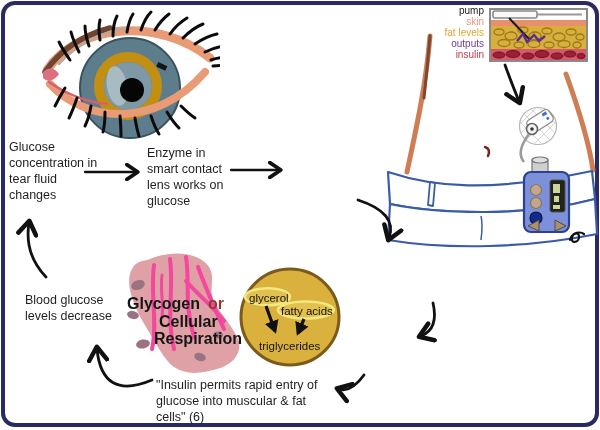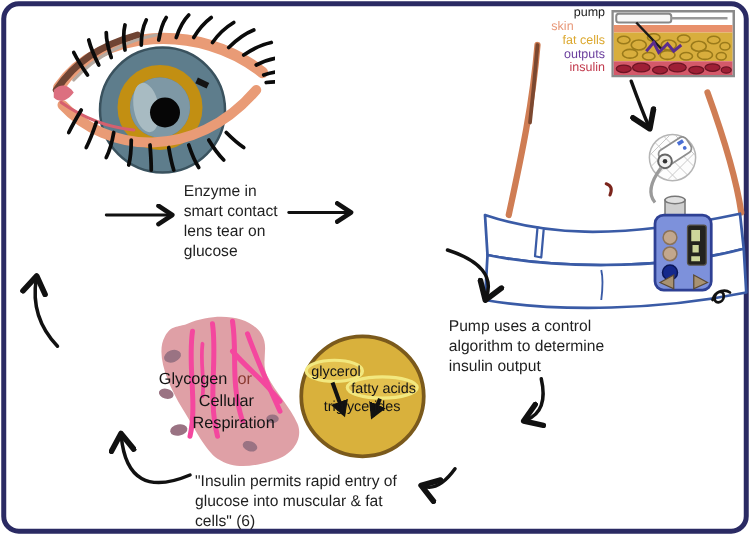--- a/index.html
+++ b/index.html
@@ -2,21 +2,21 @@
 <html><head>
 <meta charset="utf-8">
 <style>
   html,body{margin:0;padding:0;background:#fff;}
   #stage{position:relative;width:600px;height:430px;background:#fff;overflow:hidden;
          font-family:"Liberation Sans","DejaVu Sans",sans-serif;}
   .frame{position:absolute;left:1px;top:1px;width:590px;height:418px;
          border:4px solid #2a2a63;border-radius:14px;}
   .abs{position:absolute;}
   .txt{position:absolute;font-size:12.5px;line-height:16px;color:#1f1f1f;z-index:6;}
-  .tissue-line{position:absolute;font-size:13px;color:#141414;z-index:6;white-space:nowrap;}
+  .tissue-line{position:absolute;font-size:16px;color:#141414;z-index:6;white-space:nowrap;font-weight:bold;}
   .circle-label{position:absolute;font-size:11.5px;color:#141414;z-index:6;white-space:nowrap;}
   .legend-labels{position:absolute;left:416px;top:6px;width:68px;text-align:right;
                  font-size:10px;line-height:10.9px;z-index:6;}
   .legend-labels span{display:block;}
   svg{display:block;}
 </style>
 </head>
 <body>
 
 <div id="stage">
@@ -64,22 +64,22 @@
         <path d="M95,114 Q96,126 96,134"></path>
         <path d="M110,116 Q112,128 114,134"></path>
       <path d="M126,114 Q130,126 134,132"></path>
         <path d="M142,110 Q148,120 154,126"></path>
         <path d="M156,104 Q164,112 170,116"></path>
     </g>
   </svg>
 
   <div class="legend-labels">
     <span style="color: rgb(27, 27, 27);">pump</span>
-    <span style="color: rgb(232, 153, 122); text-align: center;">skin</span>
-    <span style="color: rgb(220, 168, 46);">fat cells</span>
+    <span style="color: rgb(232, 153, 122);">skin</span>
+    <span style="color: rgb(220, 168, 46);">fat levels</span>
     <span style="color: rgb(106, 62, 157);">outputs</span>
     <span style="color: rgb(194, 59, 78);">insulin</span>
   </div>
 
   <svg class="abs" style="left:489px;top:8px;z-index:4" width="99" height="54" viewBox="0 0 99 54">
     <rect x="1" y="1" width="97" height="52" fill="#ffffff" stroke="#8a8a8a" stroke-width="2"></rect>
     <rect x="2" y="12" width="95" height="6" fill="#e8906b"></rect>
     <rect x="2" y="18" width="95" height="23" fill="#d8ae3d"></rect>
     <g fill="none" stroke="#9a7a1a" stroke-width="1.3">
       <ellipse cx="10" cy="24" rx="5" ry="3"></ellipse>
@@ -199,36 +199,37 @@
       </marker>
     </defs>
     <ellipse cx="51" cy="50" rx="49" ry="48" fill="#d9b13c" stroke="#7b5a1c" stroke-width="3"></ellipse>
     <ellipse cx="28.5" cy="29.7" rx="22.5" ry="8.5" fill="#e3c14f" stroke="#f2e87f" stroke-width="2.5"></ellipse>
     <ellipse cx="66.8" cy="43" rx="28" ry="8.5" fill="#e3c14f" stroke="#f2e87f" stroke-width="2.5"></ellipse>
     <path d="M27,39 L36,64" fill="none" stroke="#111" stroke-width="3.2" marker-end="url(#ahf)"></path>
     <path d="M65,52 L59,66" fill="none" stroke="#111" stroke-width="3.2" marker-end="url(#ahf)"></path>
   </svg>
   <div class="circle-label" style="left:249px;top:292px">glycerol</div>
   <div class="circle-label" style="left:281px;top:305px">fatty acids</div>
-  <div class="circle-label" style="left:259px;top:320px">triglycerides</div>
+  <div class="circle-label" style="left:259px;top:340px">triglycerides</div>
 
   <svg class="abs" style="left:0;top:0;z-index:5;pointer-events:none" width="600" height="430" viewBox="0 0 600 430">
     <defs>
       <marker id="ah" viewBox="0 0 10 10" refX="6" refY="5" markerWidth="8" markerHeight="8" orient="auto">
         <path d="M1,1 L7,5 L1,9" fill="none" stroke="#111" stroke-width="2" stroke-linecap="round" stroke-linejoin="round"></path>
       </marker>
     </defs>
     <g fill="none" stroke="#111" stroke-linecap="round">
       <path d="M85,172 L136,172" stroke-width="2.3" marker-end="url(#ah)"></path>
       <path d="M231,170 L279,170" stroke-width="2.3" marker-end="url(#ah)"></path>
       <path d="M358,200 Q398,213 389,238" stroke-width="2.8" marker-end="url(#ah)"></path>
       <path d="M433,303 Q439,329 421,336" stroke-width="2.8" marker-end="url(#ah)"></path>
       <path d="M364,375 Q351,393 339,389" stroke-width="2.8" marker-end="url(#ah)"></path>
       <path d="M152,380 Q102,401 97,349" stroke-width="2.8" marker-end="url(#ah)"></path>
       <path d="M46,277 Q24,254 29,223" stroke-width="2.8" marker-end="url(#ah)"></path>
       <path d="M505,65 Q513,87 519,101" stroke-width="2.8" marker-end="url(#ah)"></path>
     </g>
   </svg>
 
-  <div class="txt" style="left:147px;top:145px;width:90px">Enzyme in smart contact lens tear on glucose</div>
-  <div class="txt" style="left:359px;top:253px;width:158px">Pump uses a control algorithm to determine insulin output</div>
+  <div class="txt" style="left:9px;top:139px;width:97px">Glucose concentration in tear fluid changes</div>
+  <div class="txt" style="left:147px;top:145px;width:90px">Enzyme in smart contact lens works on glucose</div>
   <div class="txt" style="left:156px;top:377px;width:166px">"Insulin permits rapid entry of glucose into muscular &amp; fat cells" (6)</div>
+  <div class="txt" style="left:25px;top:292px;width:104px">Blood glucose levels decrease</div>
 </div>
 
 </body></html>

